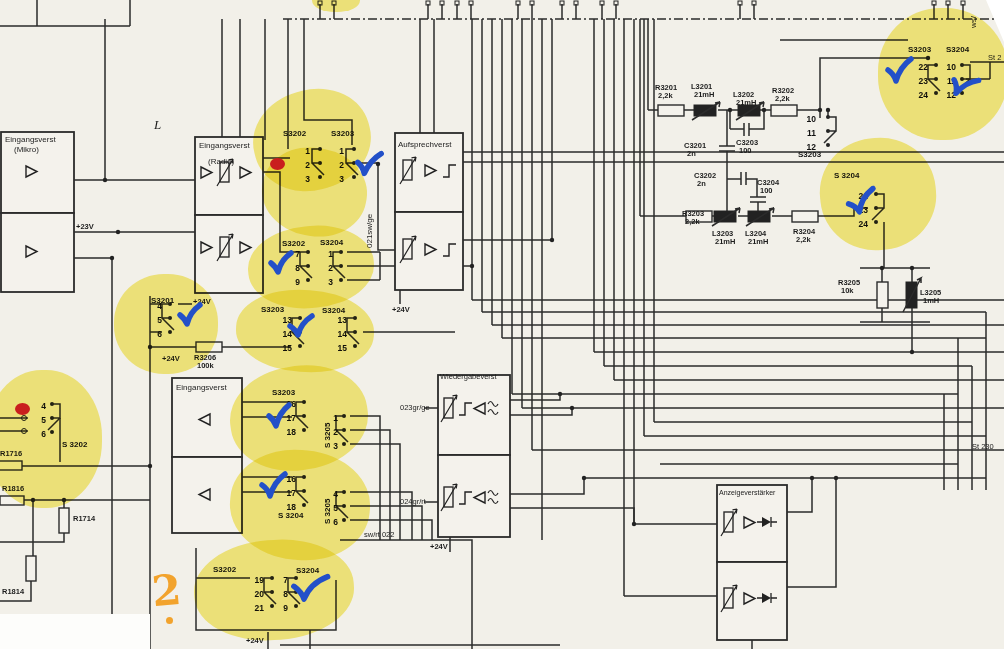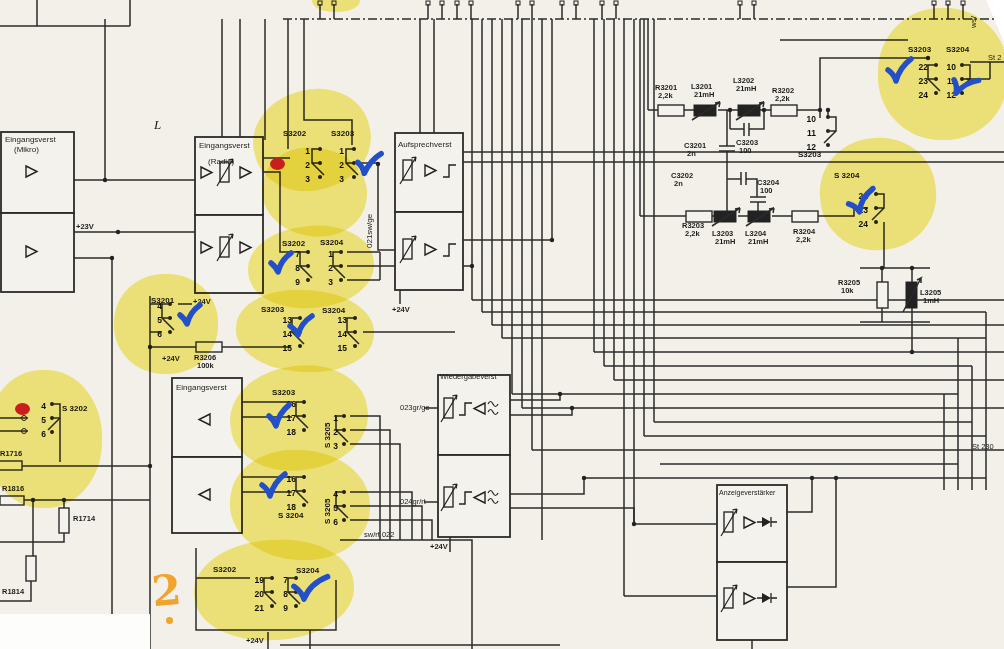--- a/index.html
+++ b/index.html
@@ -286,46 +286,46 @@
 <div class="plbl" style="left:246px;top:636px">+24V</div>
 <div class="lbl" style="left:154px;top:117px;font-size:13px;font-style:italic;font-family:'Liberation Serif',serif">L</div>
 <div class="lbl" style="left:988px;top:53px">St 2</div>
 <div class="lbl" style="left:972px;top:442px">St 230</div>
 <div class="lbl" style="left:400px;top:403px">023gr/ge</div>
 <div class="lbl" style="left:400px;top:497px">024gr/rt</div>
 <div class="lbl" style="left:364px;top:530px">sw/rt 022</div>
 
 <div class="clbl" style="left:655px;top:84px"><span>R3201</span><span class="v">2,2k</span></div>
 <div class="clbl" style="left:691px;top:83px"><span>L3201</span><span class="v">21mH</span></div>
-<div class="clbl" style="left:733px;top:77px"><span>L3202</span><span class="v">21mH</span></div>
+<div class="clbl" style="left:733px;top:91px"><span>L3202</span><span class="v">21mH</span></div>
 <div class="clbl" style="left:772px;top:87px"><span>R3202</span><span class="v">2,2k</span></div>
 <div class="clbl" style="left:684px;top:142px"><span>C3201</span><span class="v">2n</span></div>
 <div class="clbl" style="left:736px;top:139px"><span>C3203</span><span class="v">100</span></div>
-<div class="clbl" style="left:671px;top:172px"><span>C3202</span><span class="v">2n</span></div>
+<div class="clbl" style="left:694px;top:172px"><span>C3202</span><span class="v">2n</span></div>
 <div class="clbl" style="left:757px;top:179px"><span>C3204</span><span class="v">100</span></div>
-<div class="clbl" style="left:682px;top:222px"><span>R3203</span><span class="v">2,2k</span></div>
+<div class="clbl" style="left:682px;top:210px"><span>R3203</span><span class="v">2,2k</span></div>
 <div class="clbl" style="left:712px;top:230px"><span>L3203</span><span class="v">21mH</span></div>
 <div class="clbl" style="left:745px;top:230px"><span>L3204</span><span class="v">21mH</span></div>
 <div class="clbl" style="left:793px;top:228px"><span>R3204</span><span class="v">2,2k</span></div>
 <div class="clbl" style="left:838px;top:279px"><span>R3205</span><span class="v">10k</span></div>
 <div class="clbl" style="left:920px;top:289px"><span>L3205</span><span class="v">1mH</span></div>
 <div class="clbl" style="left:194px;top:354px"><span>R3206</span><span class="v">100k</span></div>
 <div class="clbl" style="left:0px;top:450px"><span>R1716</span></div>
 <div class="clbl" style="left:2px;top:485px"><span>R1816</span></div>
 <div class="clbl" style="left:73px;top:515px"><span>R1714</span></div>
 <div class="clbl" style="left:2px;top:588px"><span>R1814</span></div>
 
 <div class="slbl" style="left:283px;top:129px">S3202</div>
 <div class="slbl" style="left:331px;top:129px">S3203</div>
 <div class="slbl" style="left:282px;top:239px">S3202</div>
 <div class="slbl" style="left:320px;top:238px">S3204</div>
 <div class="slbl" style="left:261px;top:305px">S3203</div>
 <div class="slbl" style="left:322px;top:306px">S3204</div>
 <div class="slbl" style="left:151px;top:296px">S3201</div>
-<div class="slbl" style="left:62px;top:404px">S 3202</div>
+<div class="slbl" style="left:62px;top:440px">S 3202</div>
 <div class="slbl" style="left:272px;top:388px">S3203</div>
 <div class="slbl" style="left:278px;top:511px">S 3204</div>
 <div class="slbl" style="left:213px;top:565px">S3202</div>
 <div class="slbl" style="left:296px;top:566px">S3204</div>
 <div class="slbl" style="left:908px;top:45px">S3203</div>
 <div class="slbl" style="left:946px;top:45px">S3204</div>
 <div class="slbl" style="left:834px;top:171px">S 3204</div>
 <div class="slbl" style="left:798px;top:150px">S3203</div>
 
 <div class="pins" style="left:294px;top:144px;width:16px">

